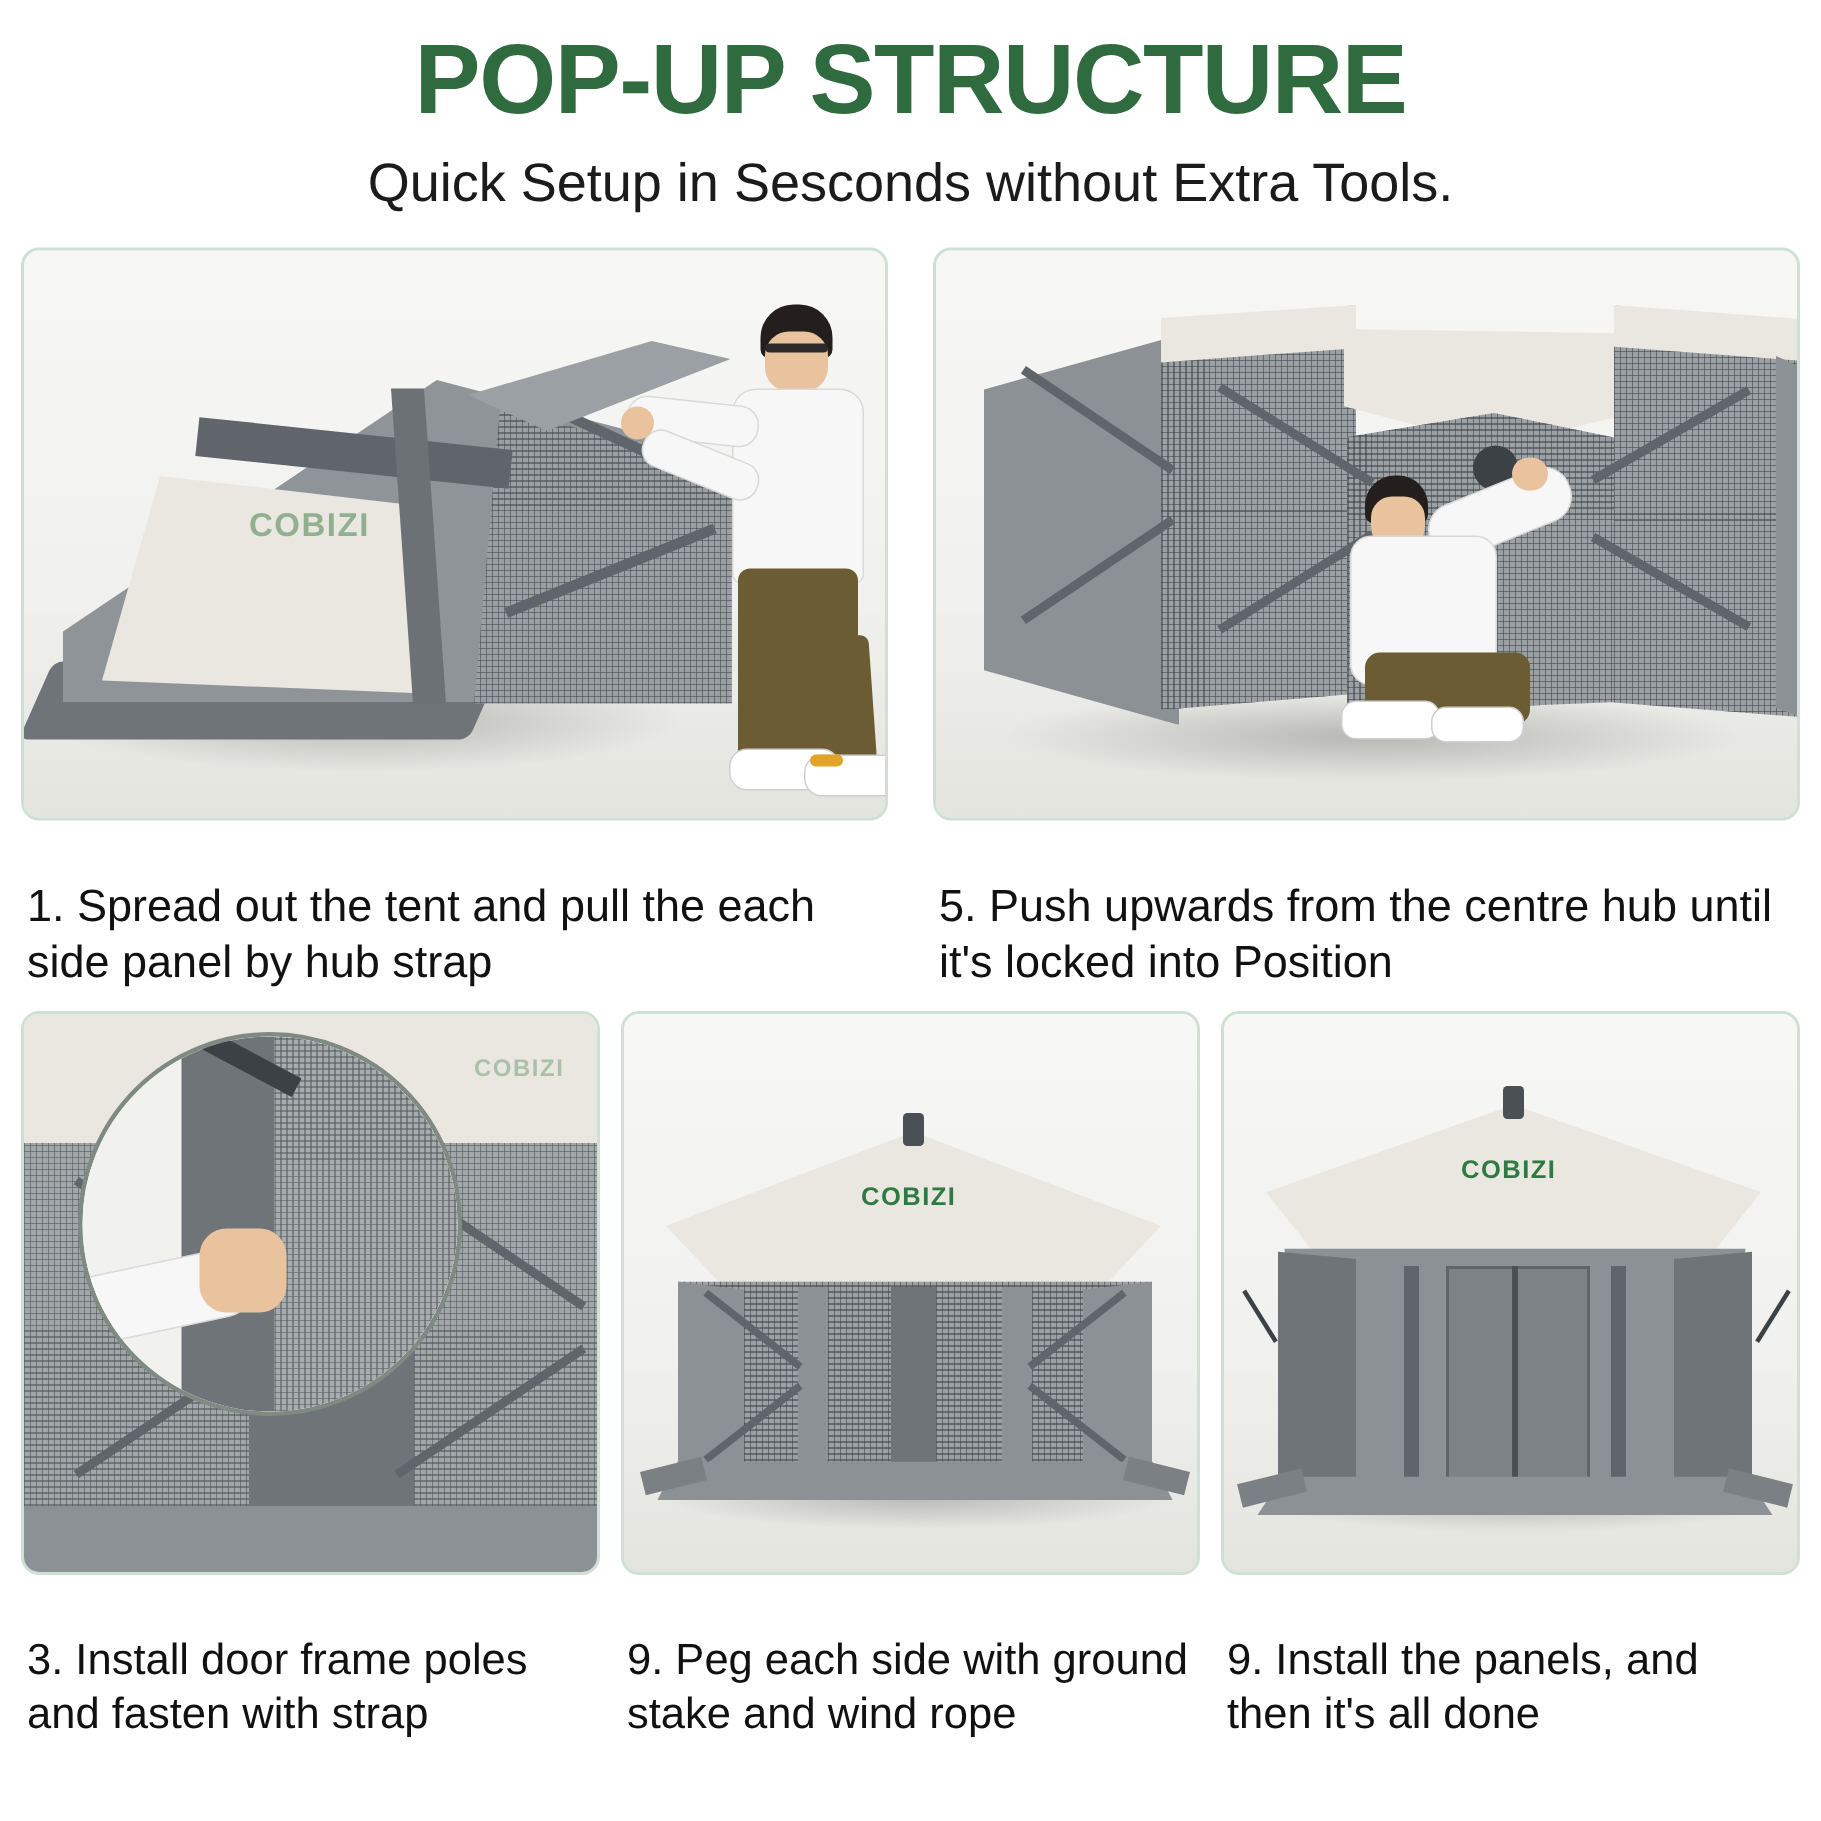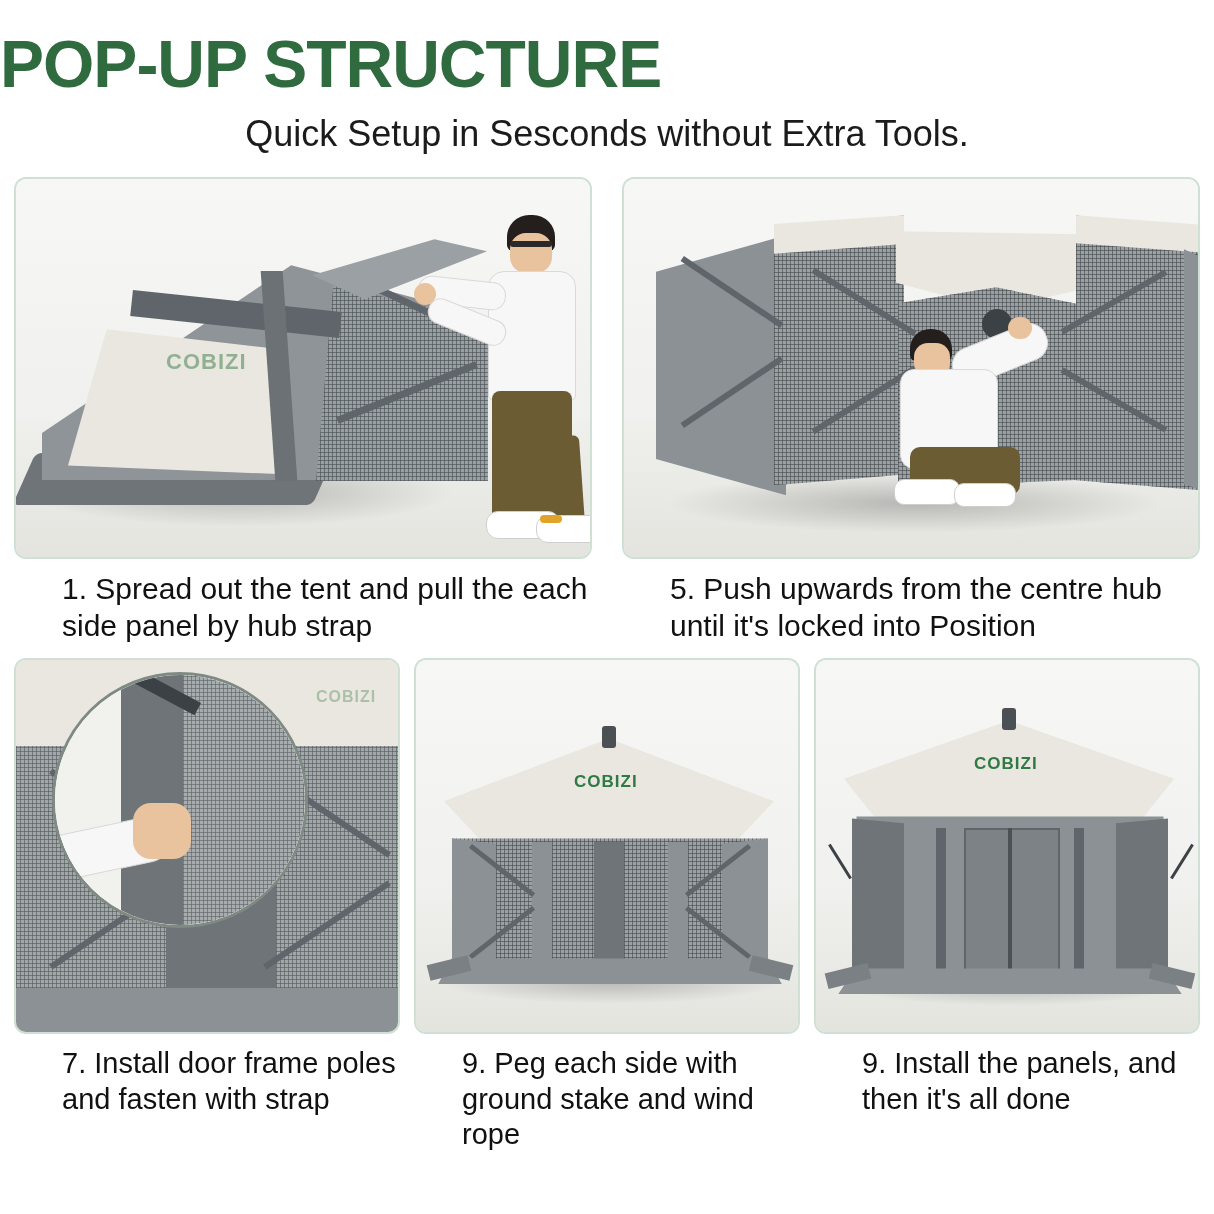--- a/index.html
+++ b/index.html
@@ -5,63 +5,62 @@
   html,body{margin:0;padding:0;}
   body{
     width:1214px;height:1214px;
     background:#ffffff;
     font-family:"Liberation Sans", sans-serif;
     overflow:hidden;
   }
   .page{position:relative;width:1214px;height:1214px;}
 
   .title{
-    text-align:left;
+    text-align:center;
     font-size:66px;
     font-weight:bold;
     color:#2f6b3f;
     letter-spacing:-1px;
     margin:0;
-    padding-top:30px;
+    padding-top:18px;
     line-height:1.05;
   }
   .subtitle{
     text-align:center;
     font-size:36px;
     color:#1b1b1b;
     margin:0;
     padding-top:14px;
     font-weight:400;
   }
 
   .row{display:flex;justify-content:space-between;}
   .row-top{padding:0 14px;margin-top:22px;gap:14px;}
   .row-bottom{padding:0 14px;margin-top:14px;gap:14px;}
 
-  .cell{display:flex;flex-direction:column;}
+  .cell{display:flex;flex-direction:column;gap:28px;}
   .cell-top{width:578px;}
   .cell-bottom{width:390px;}
 
   .photo{
     border:2px solid #cfe0d4;
     border-radius:12px;
     background:#f3f3f1;
     position:relative;
     overflow:hidden;
   }
   .photo-top{height:378px;}
   .photo-bottom{height:372px;}
 
   .caption{
     font-size:30px;
     line-height:1.22;
     color:#111;
     margin-top:12px;
     padding:0 4px;
-    margin-left:44px;
   }
   .caption-bottom{font-size:29px;}
 
   
   .ground{
     position:absolute;left:0;right:0;bottom:0;height:36%;
     background:linear-gradient(#efefec,#e4e4df);
   }
   .sky{position:absolute;inset:0;background:linear-gradient(#f7f7f5,#ececea);}
 
@@ -209,21 +208,21 @@
           <div style="position:absolute;inset:0;background:#f1f1ee;"></div>
           <div class="panel-dark" style="position:absolute;left:66px;top:0;width:62px;height:250px;"></div>
           <div class="mesh" style="position:absolute;left:128px;top:0;width:122px;height:250px;opacity:.85;"></div>
           <div style="position:absolute;left:58px;top:6px;width:90px;height:14px;background:#3c4145;transform:rotate(28deg);"></div>
           <div class="shirt" style="position:absolute;left:-8px;top:150px;width:120px;height:44px;border-radius:20px;transform:rotate(-12deg);"></div>
           <div class="skin" style="position:absolute;left:78px;top:128px;width:58px;height:56px;border-radius:18px;"></div>
         </div>
 
         <div class="logo" style="left:300px;top:28px;font-size:16px;opacity:.35;">COBIZI</div>
       </div>
-      <div class="caption caption-bottom">7. Install door frame poles and fasten with strap</div>
+      <div class="caption caption-bottom">3. Install door frame poles and fasten with strap</div>
     </div>
 
     <div class="cell cell-bottom">
       <div class="photo photo-bottom">
         <div class="sky"></div>
         <div class="ground"></div>
         <div class="shadow" style="left:20px;bottom:28px;width:350px;height:46px;"></div>
 
         <div class="panel-light" style="position:absolute;left:28px;top:78px;width:330px;height:112px;clip-path:polygon(50% 0%, 100% 56%, 86% 100%, 14% 100%, 0% 56%);"></div>
         <div style="position:absolute;left:186px;top:66px;width:14px;height:22px;background:#4b5055;border-radius:3px;"></div>

